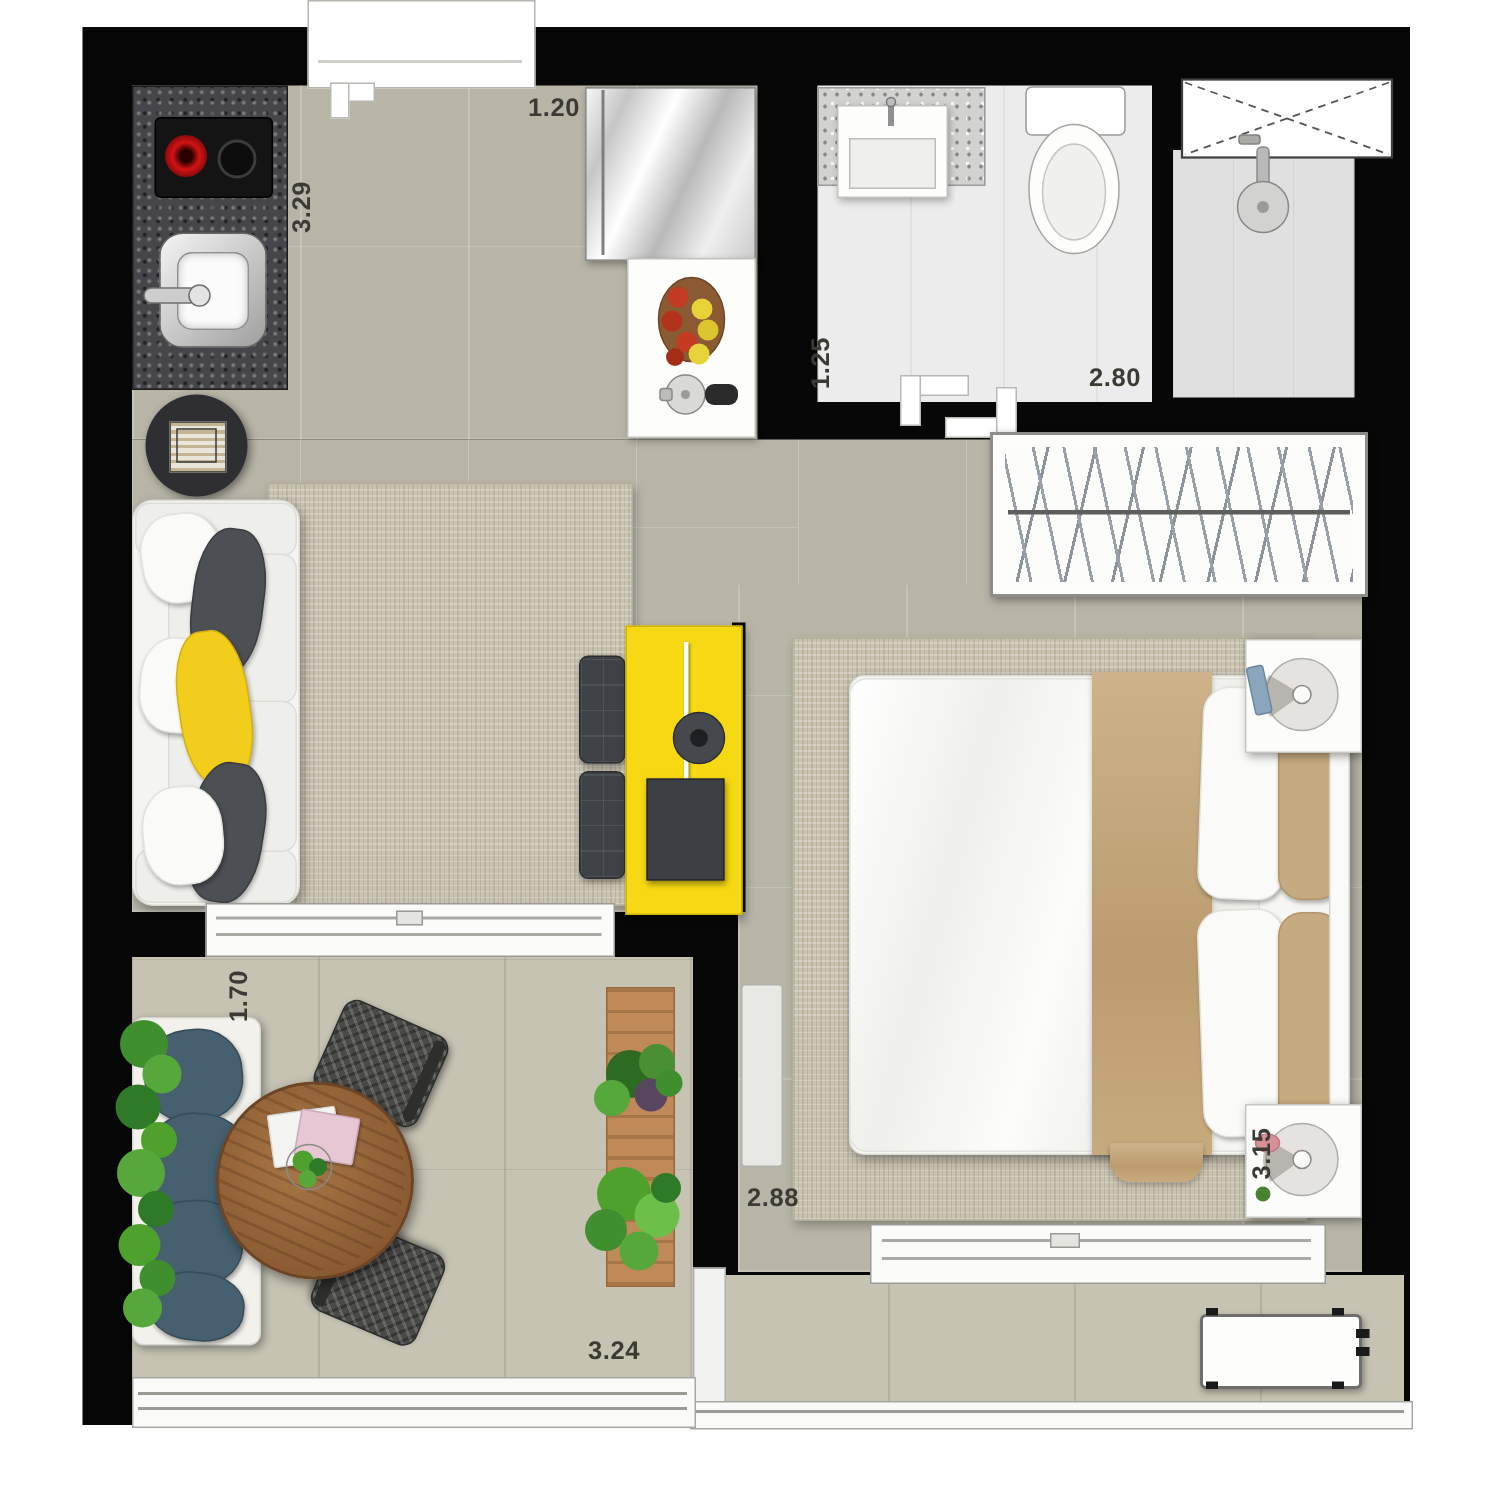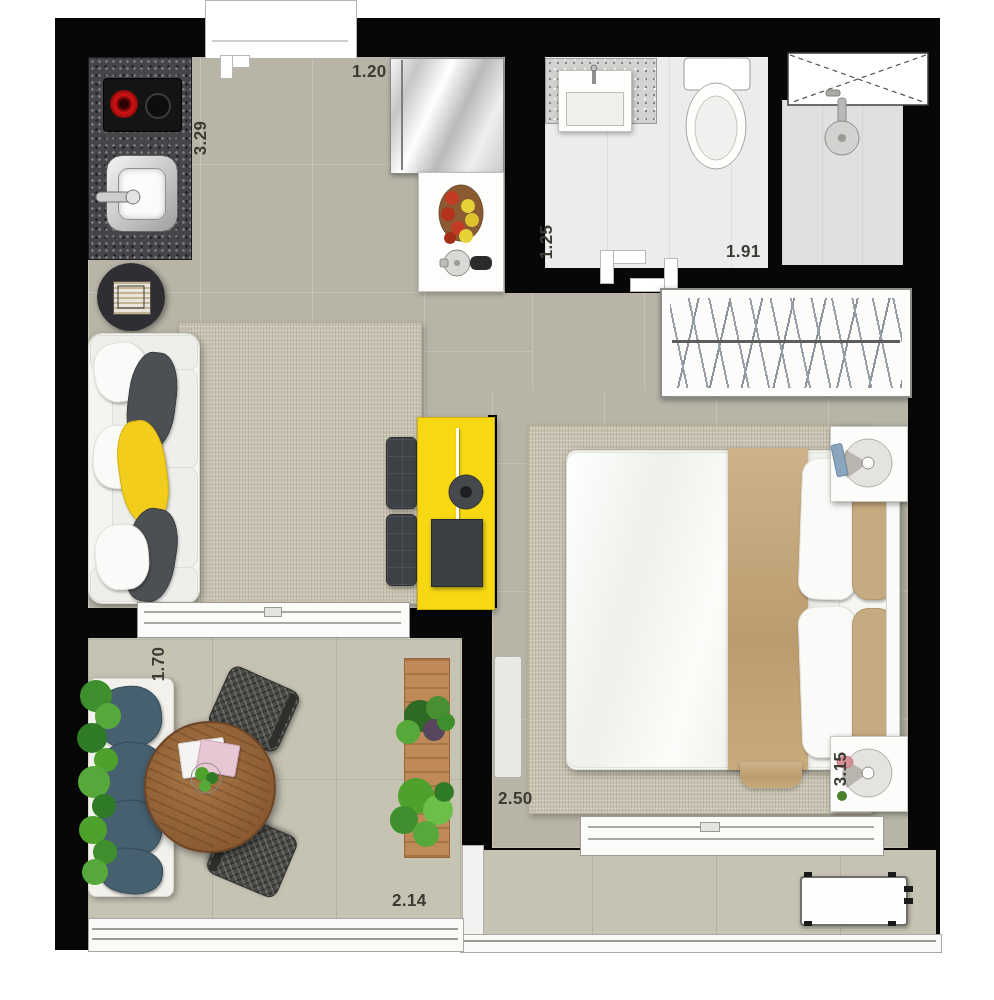--- a/index.html
+++ b/index.html
@@ -332,19 +332,19 @@
       <circle cx="206" cy="778" r="15" fill="none" stroke="#8a8a86"></circle>
       <circle cx="202" cy="774" r="7" fill="#4da12c"></circle>
         <circle cx="212" cy="778" r="6" fill="#2f7a26"></circle>
       <circle cx="205" cy="786" r="6" fill="#57a83b"></circle>
     </g>
   </svg>
 
   <div class="dim v" style="left:184px;top:128px;">3.29</div>
   <div class="dim" style="left:352px;top:62px;">1.20</div>
   <div class="dim v" style="left:530px;top:232px;">1.25</div>
-  <div class="dim" style="left:726px;top:242px;">1.91</div>
+  <div class="dim" style="left:726px;top:242px;">2.80</div>
   <div class="dim v" style="left:142px;top:654px;">1.70</div>
-  <div class="dim" style="left:498px;top:789px;">2.50</div>
-  <div class="dim" style="left:392px;top:891px;">2.14</div>
+  <div class="dim" style="left:498px;top:789px;">2.88</div>
+  <div class="dim" style="left:392px;top:891px;">3.24</div>
   <div class="dim v" style="left:824px;top:759px;">3.15</div>
 
 </div>
 
 </body></html>

